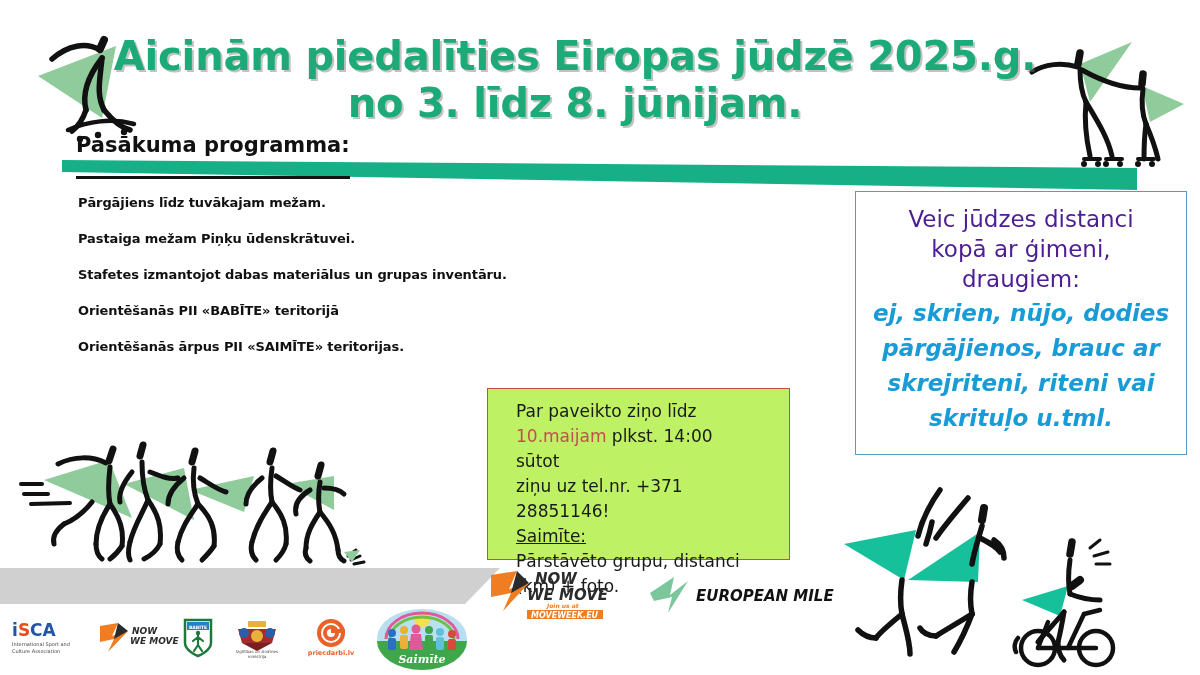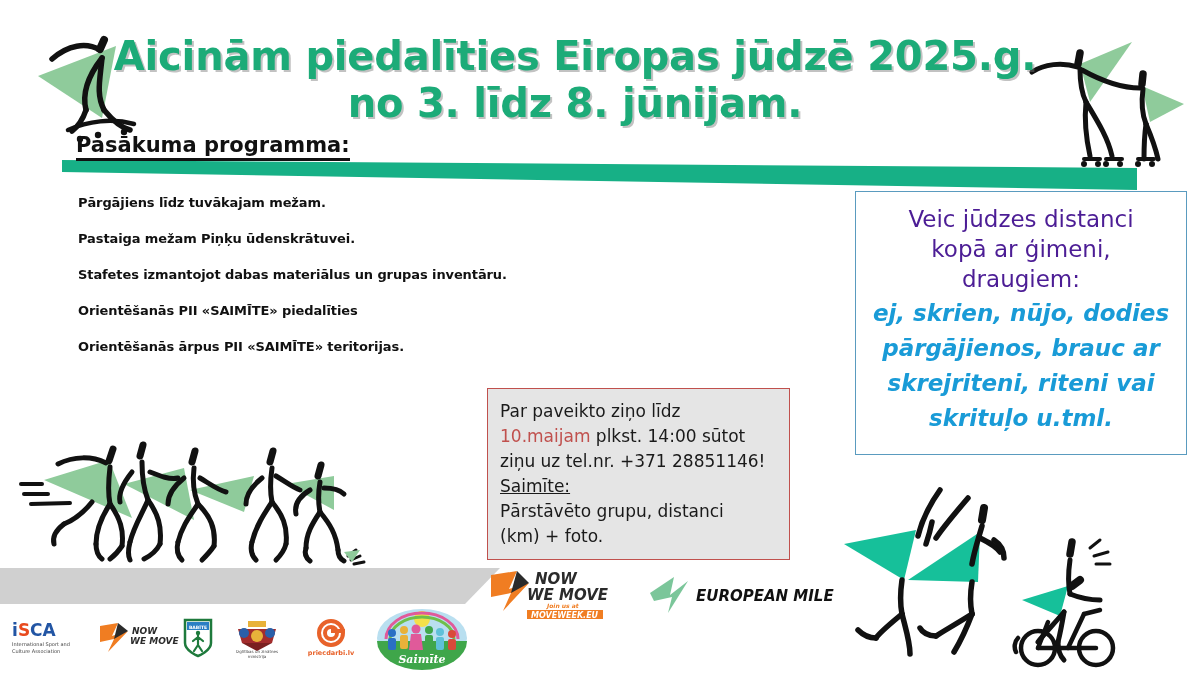--- a/index.html
+++ b/index.html
@@ -38,21 +38,21 @@
 
   
   .subhead {
     position: absolute;
     left: 76px; top: 133px;
     font-family: "DejaVu Sans", sans-serif;
     font-weight: 700;
     font-size: 21px;
     color: #111111;
     border-bottom: 3px solid #111111;
-    padding-bottom: 1px;
+    padding-bottom: 19px;
     z-index: 6;
   }
 
   
   .green-wedge {
     position: absolute;
     left: 62px; top: 160px;
     width: 1075px; height: 30px;
     background: #17b086;
     clip-path: polygon(0 0, 100% 8px, 100% 100%, 0 40%);
@@ -103,22 +103,22 @@
     color: #199bd7;
     margin-top: 4px;
   }
 
   
   .contact {
     position: absolute;
     left: 487px; top: 388px;
     width: 303px; height: 172px;
     border: 1.4px solid #c0504d;
-    background: #e5e5e5;
-    padding: 10px 12px;
+    background: #bef264;
+    padding: 10px 28px;
     z-index: 6;
   }
   .contact p {
     font-family: "DejaVu Sans", sans-serif;
     font-size: 17px;
     line-height: 25px;
     color: #1a1a1a;
   }
   .contact .red { color: #c0504d; }
   .contact .ul { text-decoration: underline; }
@@ -217,21 +217,21 @@
   </div>
 
   <div class="subhead">Pasākuma programma:</div>
 
   <div class="green-wedge"></div>
 
   <div class="program-list">
     <div class="program-item">Pārgājiens līdz tuvākajam mežam.</div>
     <div class="program-item">Pastaiga mežam Piņķu ūdenskrātuvei.</div>
     <div class="program-item">Stafetes izmantojot dabas materiālus un grupas inventāru.</div>
-    <div class="program-item">Orientēšanās PII «SAIMĪTE» piedalīties</div>
+    <div class="program-item">Orientēšanās PII «BABĪTE» teritorijā</div>
     <div class="program-item">Orientēšanās ārpus PII «SAIMĪTE» teritorijas.</div>
   </div>
 
   <div class="callout">
     <div class="head">Veic jūdzes distanci</div>
     <div class="head">kopā ar ģimeni,</div>
     <div class="head">draugiem:</div>
     <div class="body">ej, skrien, nūjo, dodies</div>
     <div class="body">pārgājienos, brauc ar</div>
     <div class="body">skrejriteni, riteni vai</div>

